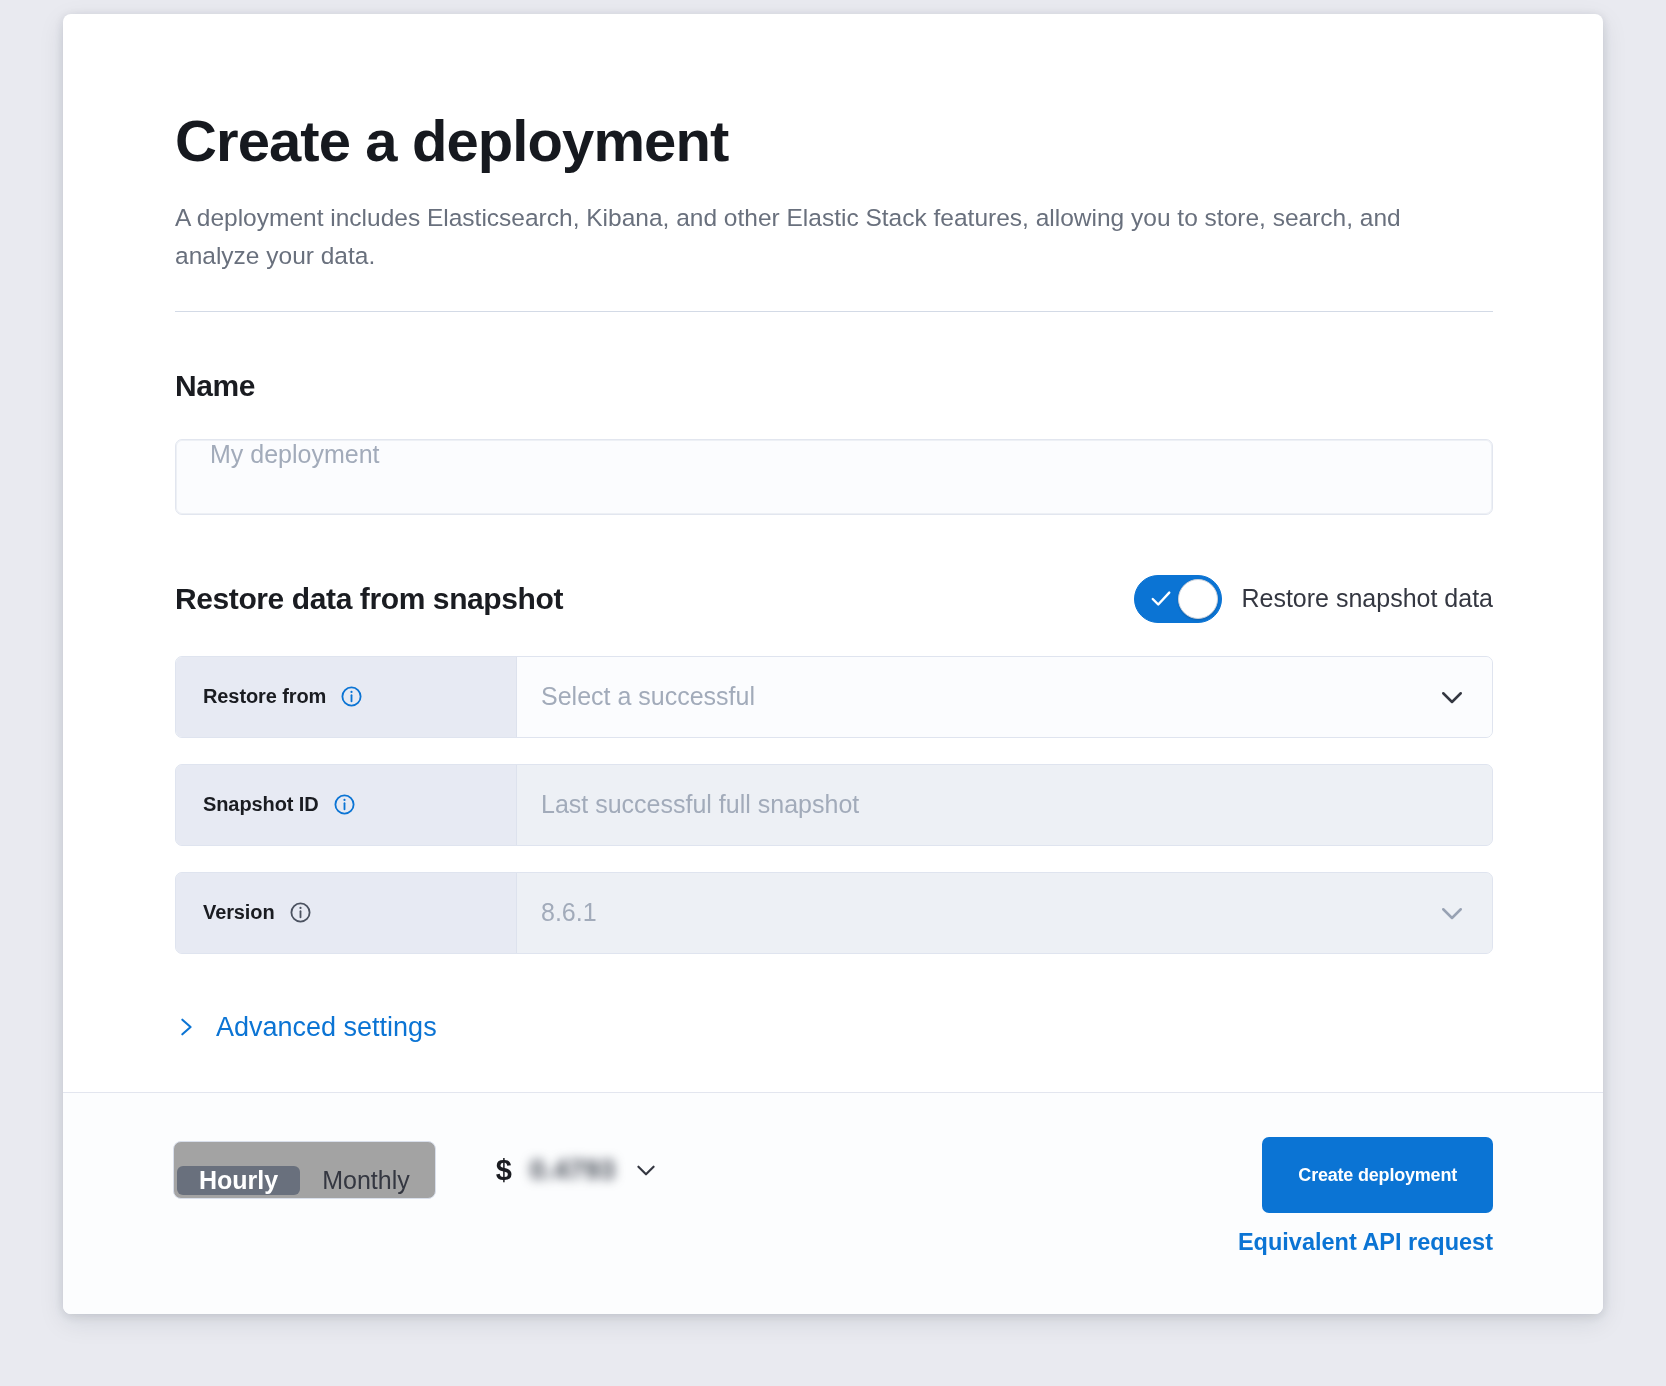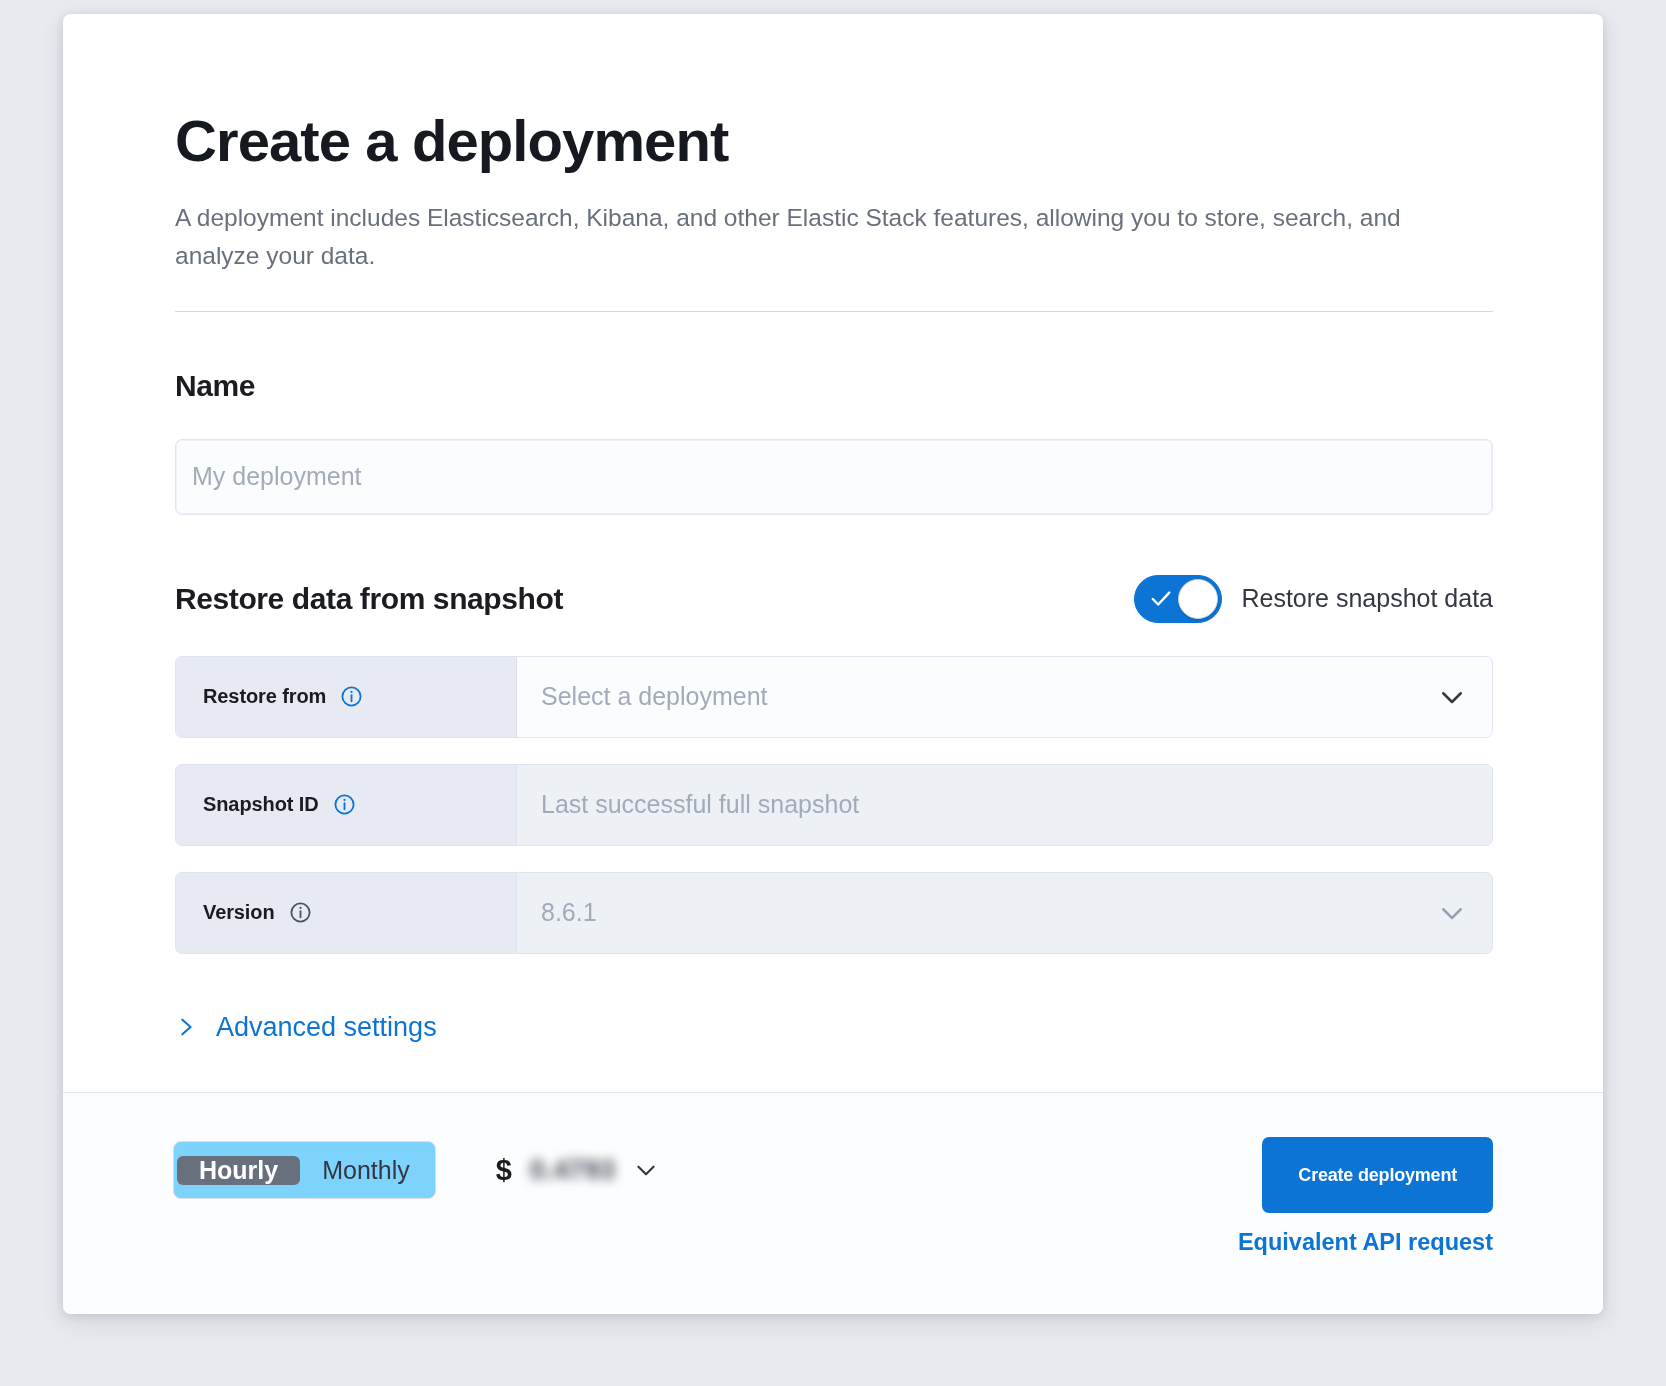--- a/index.html
+++ b/index.html
@@ -85,22 +85,21 @@
   .name-block { margin-top: 57px; }
 
   .text-field {
     margin-top: 36px;
     height: 76px;
     width: 100%;
     border: 1px solid #e2e6ef;
     border-radius: 7px;
     background: #fbfcfe;
     display: flex;
-    align-items: center;
-    padding: 0 16px;
+    padding: 0 34px;
     box-shadow: inset 0 0 0 1px rgba(211,218,230,0.35);
   }
   .text-field .ph {
     font-size: 25px;
     color: #a2abba;
   }
 
   
   .restore-head-row {
     margin-top: 60px;
@@ -238,24 +237,24 @@
     display: flex;
     align-items: center;
     gap: 60px;
     padding-top: 4px;
   }
 
   .seg {
     display: inline-flex;
     border: 1px solid #d9dfeb;
     border-radius: 8px;
-    background: #7dd3fc;
+    background: #a3a3a3;
     padding: 3px;
     height: 58px;
-    align-items: center;
+    align-items: flex-end;
   }
   .seg .opt {
     display: flex;
     align-items: center;
     padding: 0 22px;
     font-size: 25px;
     border-radius: 6px;
     color: #343741;
   }
   .seg .opt.active {
@@ -351,21 +350,21 @@
         <div class="field-row first">
           <div class="prepend">
             <span class="plabel">Restore from</span>
             <svg class="info-icon" viewBox="0 0 24 24" fill="none" stroke="#0b74d4" stroke-width="1.9">
                 <circle cx="12" cy="12" r="9.5"></circle>
                 <line x1="12" y1="10.6" x2="12" y2="17" stroke-linecap="round"></line>
                 <circle cx="12" cy="7.2" r="1.15" fill="#0b74d4" stroke="none"></circle>
               </svg>
           </div>
           <div class="control">
-            <span class="val muted">Select a deployment</span>
+            <span class="val muted">Select a successful</span>
             <svg class="chev" viewBox="0 0 24 24" fill="none" stroke="#343741" stroke-width="2" stroke-linecap="round" stroke-linejoin="round">
                 <polyline points="5,9 12,16 19,9"></polyline>
               </svg>
           </div>
         </div>
 
         
         <div class="field-row disabled">
           <div class="prepend">
             <span class="plabel">Snapshot ID</span>

